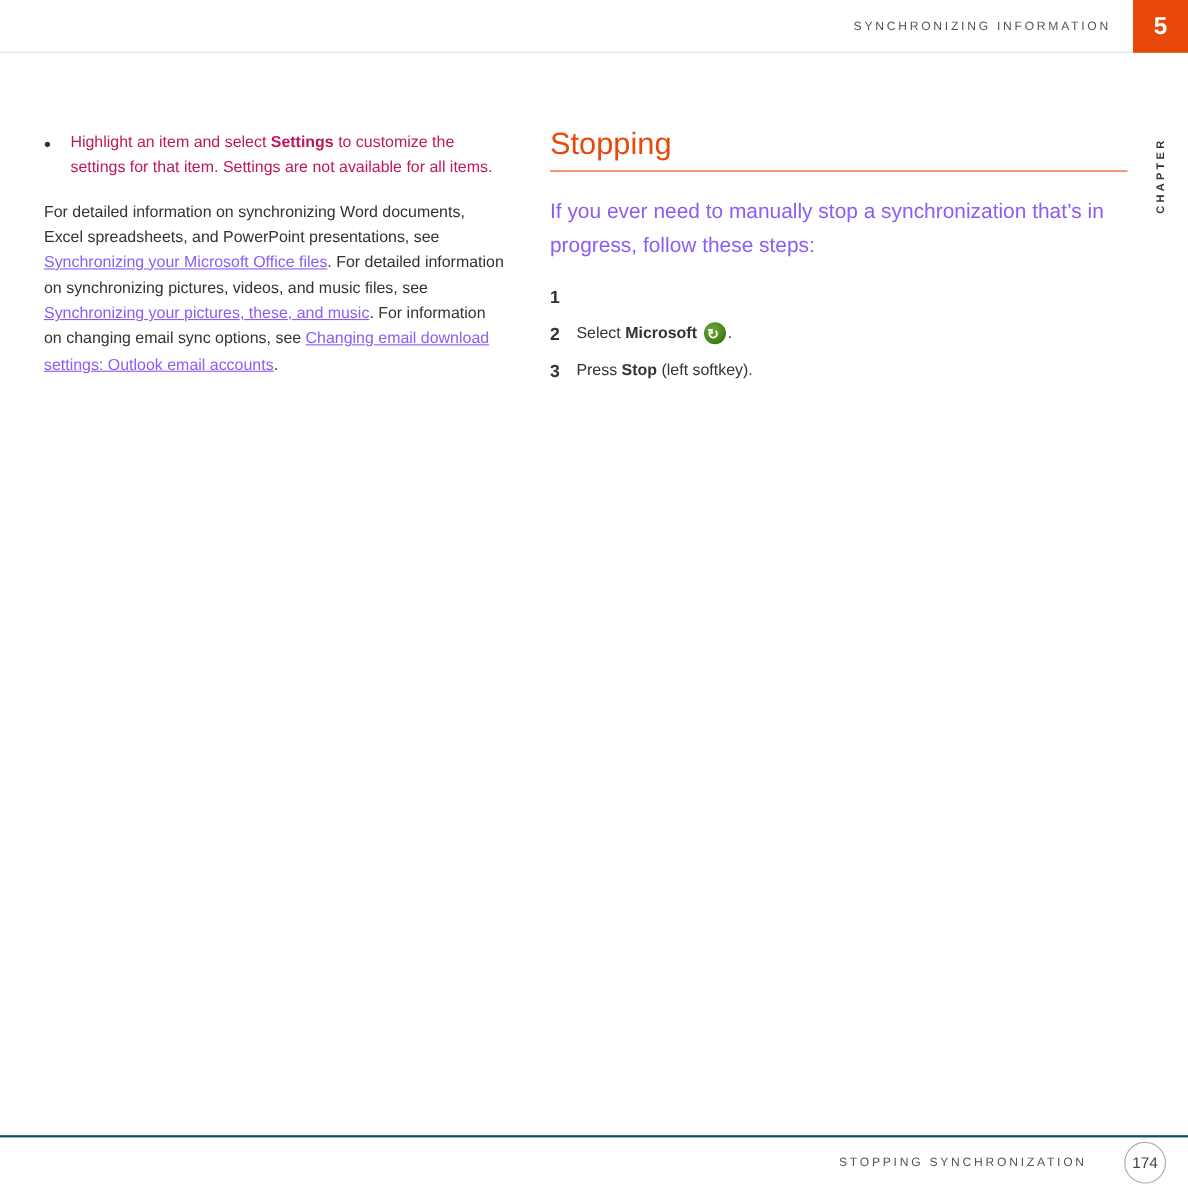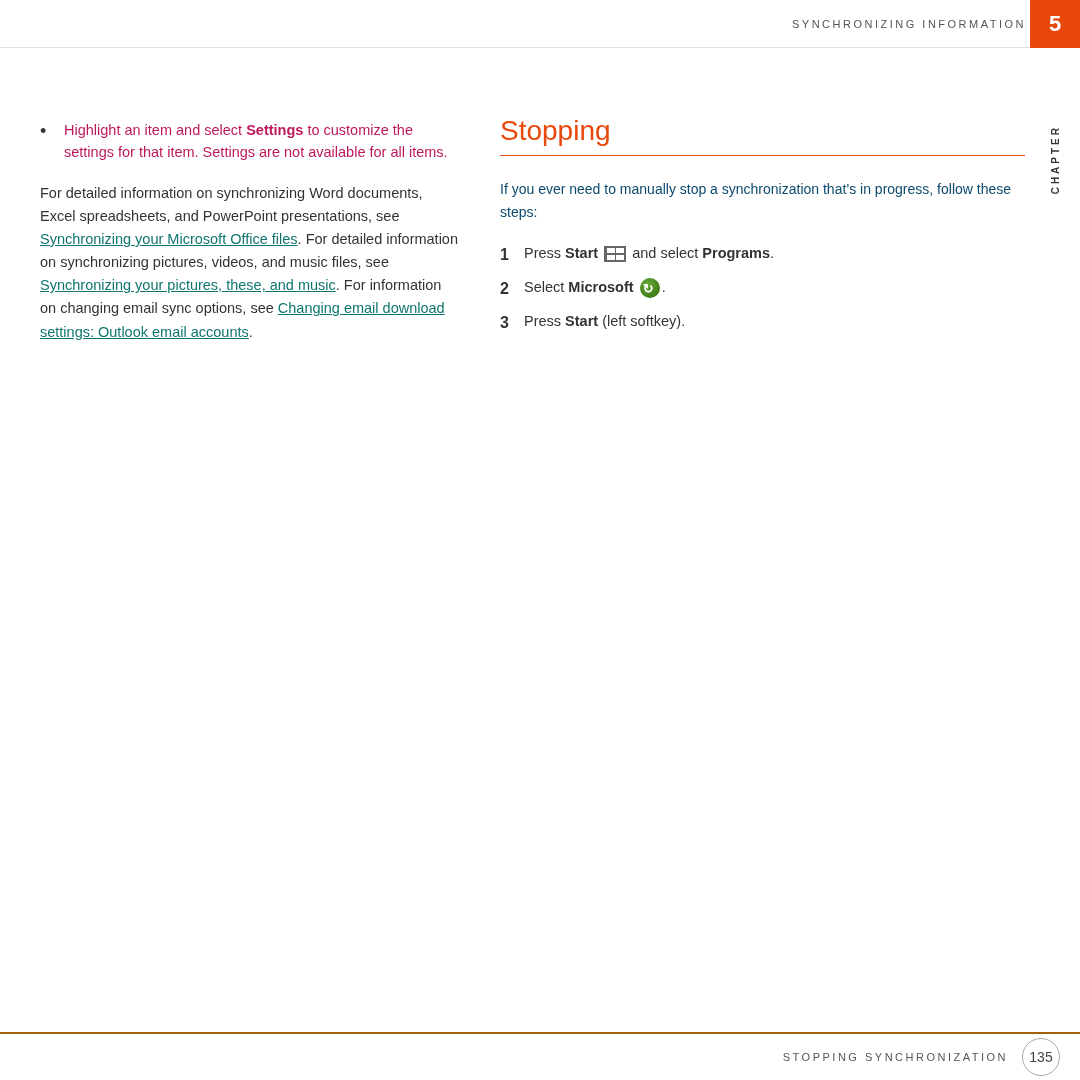--- a/index.html
+++ b/index.html
@@ -18,21 +18,21 @@
     
     .top-header {
       position: absolute;
       top: 0;
       left: 0;
       right: 0;
       height: 48px;
       display: flex;
       align-items: center;
       justify-content: flex-end;
-      padding-right: 54px;
+      padding-right: 70px;
       border-bottom: 1px solid #e0e0e0;
     }
 
     .top-header-text {
       font-size: 11px;
       letter-spacing: 2.5px;
       color: #555;
       text-transform: uppercase;
       font-weight: 400;
     }
@@ -112,21 +112,21 @@
     }
 
     .body-text {
       font-size: 14.5px;
       line-height: 1.6;
       color: #333;
       margin-top: 18px;
     }
 
     a.link {
-      color: #0f766e;
+      color: #8b5cf6;
       text-decoration: underline;
     }
 
     
     .right-column {
       position: absolute;
       top: 60px;
       left: 500px;
       right: 55px;
       padding-top: 55px;
@@ -141,23 +141,23 @@
     }
 
     .section-divider {
       border: none;
       border-top: 1.5px solid #e8490a;
       margin-bottom: 22px;
       margin-top: 4px;
     }
 
     .section-body {
-      font-size: 14px;
+      font-size: 19px;
       line-height: 1.6;
-      color: #0c4a6e;
+      color: #8b5cf6;
       margin-bottom: 20px;
     }
 
     .steps-list {
       list-style: none;
       padding: 0;
     }
 
     .step-item {
       display: flex;
@@ -224,25 +224,26 @@
       font-weight: bold;
     }
 
     
     .bottom-footer {
       position: absolute;
       bottom: 0;
       left: 0;
       right: 0;
       height: 48px;
-      border-top: 2px solid #a16207;
+      border-top: 2px solid #0c4a6e;
       display: flex;
       align-items: center;
       justify-content: flex-end;
       padding-right: 20px;
+      gap: 20px;
     }
 
     .footer-text {
       font-size: 11px;
       letter-spacing: 2.5px;
       color: #555;
       text-transform: uppercase;
       margin-right: 14px;
     }
 
@@ -302,49 +303,39 @@
   </h1>
 
   <hr class="section-divider">
 
   <p class="section-body">If you ever need to manually stop a synchronization that’s in progress, follow these steps:</p>
 
   <ol class="steps-list">
 
     <li class="step-item">
       <span class="step-number">1&nbsp;&nbsp;</span>
-      <span class="step-text">
-        Press <strong>Start</strong>
-        <span class="start-icon-wrap">
-          <span></span>
-            <span></span>
-            <span></span>
-            <span></span>
-        </span>
-        and select <strong>Programs</strong>.
-      </span>
     </li>
 
     <li class="step-item">
       <span class="step-number">2&nbsp;&nbsp;</span>
       <span class="step-text">
         Select <strong>Microsoft</strong>
         <span class="activesync-icon"></span>.
       </span>
     </li>
 
     <li class="step-item">
       <span class="step-number">3&nbsp;&nbsp;</span>
       <span class="step-text">
-        Press <strong>Start</strong> (left softkey).
+        Press <strong>Stop</strong> (left softkey).
       </span>
     </li>
 
   </ol>
 
 </div>
 
 <div class="bottom-footer">
   <span class="footer-text">STOPPING SYNCHRONIZATION</span>
   <div class="page-number-badge">
-    <span>135</span>
+    <span>174</span>
   </div>
 </div>
 
 </body></html>

